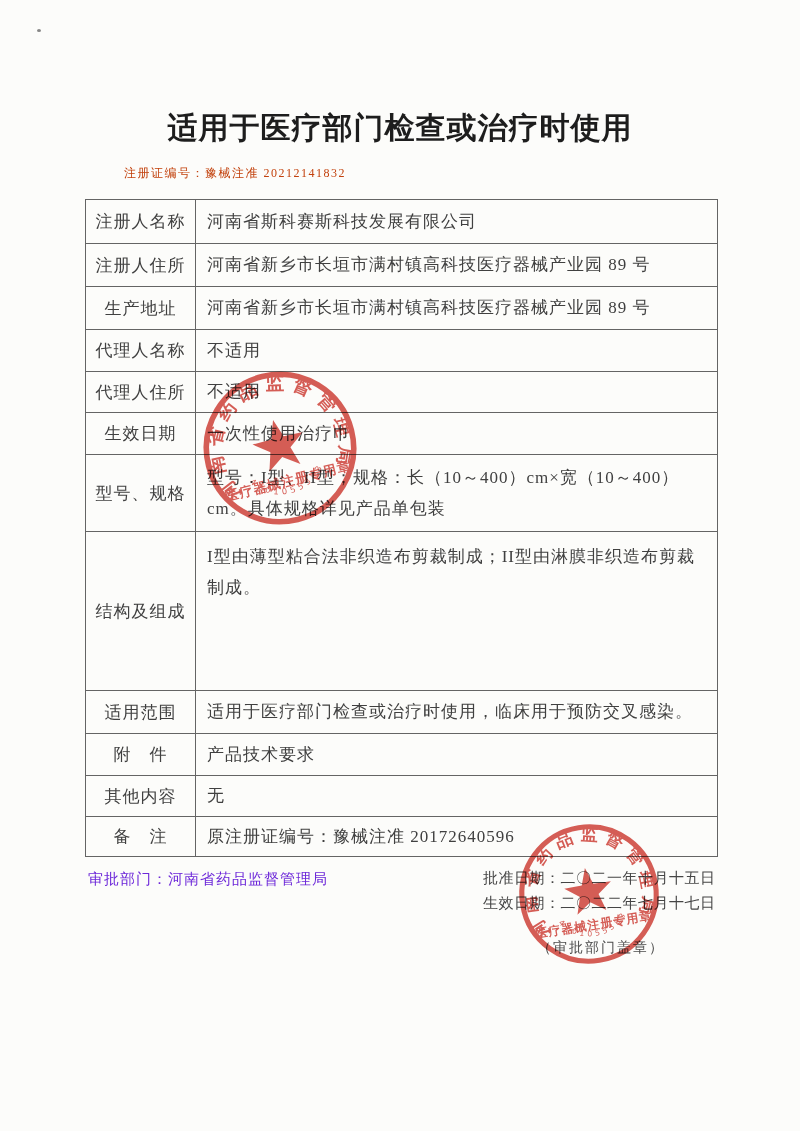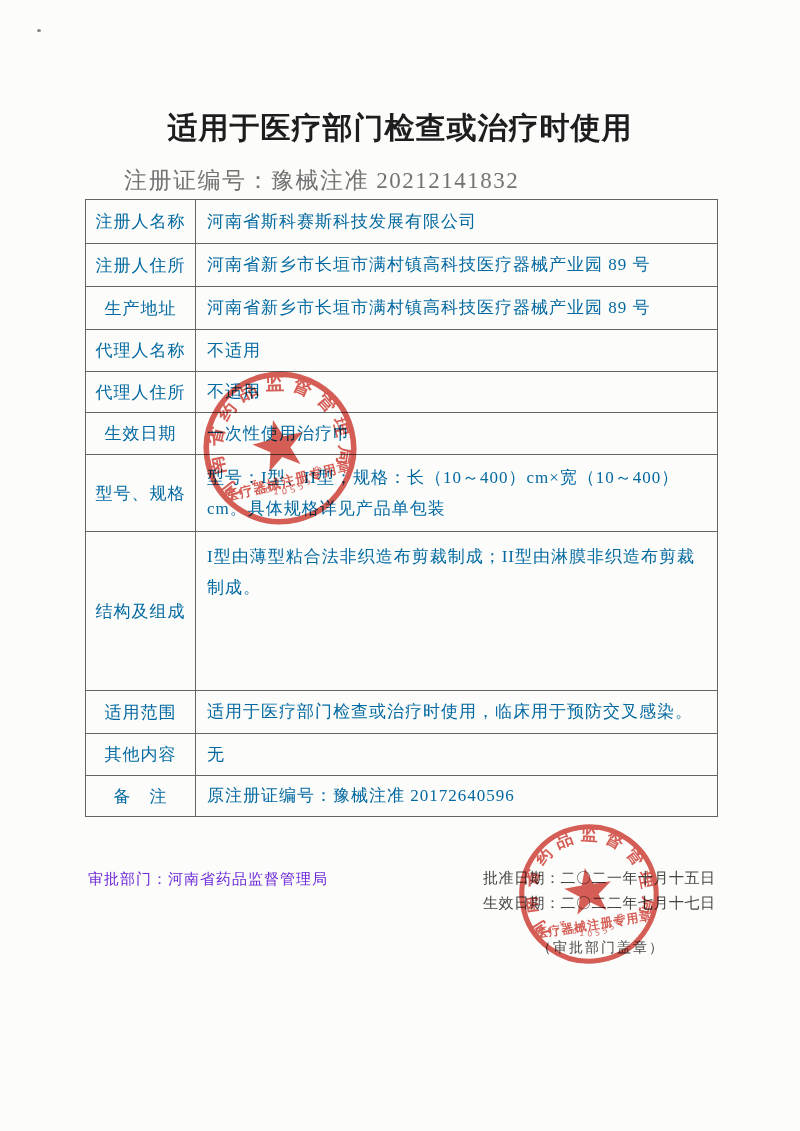--- a/index.html
+++ b/index.html
@@ -12,28 +12,28 @@
   }
   .speck { position:absolute; left:37px; top:29px; width:4px; height:3px;
     background:#555; border-radius:50%; opacity:.7; }
   .doc-title {
     position:absolute; top:108px; left:0; width:100%;
     text-align:center; font-size:30px; font-weight:bold;
     color:#1d1d1d; letter-spacing:1px;
   }
   .cert-no {
     position:absolute; left:124px; top:165px;
-    font-size:23px; letter-spacing:1.5px; color:#737373;
+    font-size:12px; letter-spacing:1.5px; color:#c2410c;
   }
   table.cert-table {
     position:absolute; left:85px; top:199px; width:632px;
     border-collapse:collapse; table-layout:fixed;
   }
   .cert-table td {
-    border:1px solid #646464; font-size:17px; color:#0369a1;
+    border:1px solid #646464; font-size:17px; color:#404040;
     vertical-align:middle;
   }
   .cert-table td.lbl { text-align:center; letter-spacing:1px; padding:0 3px; }
   .cert-table td.val { padding:2px 10px 2px 11px; letter-spacing:1px; line-height:1.85; }
   .cert-table tr:nth-child(1){height:44px}
   .cert-table tr:nth-child(2){height:43px}
   .cert-table tr:nth-child(3){height:43px}
   .cert-table tr:nth-child(4){height:42px}
   .cert-table tr:nth-child(5){height:41px}
   .cert-table tr:nth-child(6){height:42px}
@@ -120,20 +120,24 @@
       </tr>
       <tr>
         <td class="lbl">结构及组成</td>
         <td class="val">I型由薄型粘合法非织造布剪裁制成；II型由淋膜非织造布剪裁制成。</td>
       </tr>
       <tr>
         <td class="lbl">适用范围</td>
         <td class="val">适用于医疗部门检查或治疗时使用，临床用于预防交叉感染。</td>
       </tr>
       <tr>
+        <td class="lbl">附　件</td>
+        <td class="val">产品技术要求</td>
+      </tr>
+      <tr>
         <td class="lbl">其他内容</td>
         <td class="val">无</td>
       </tr>
       <tr>
         <td class="lbl">备　注</td>
         <td class="val">原注册证编号：豫械注准 20172640596</td>
       </tr>
     </tbody>
   </table>
 

